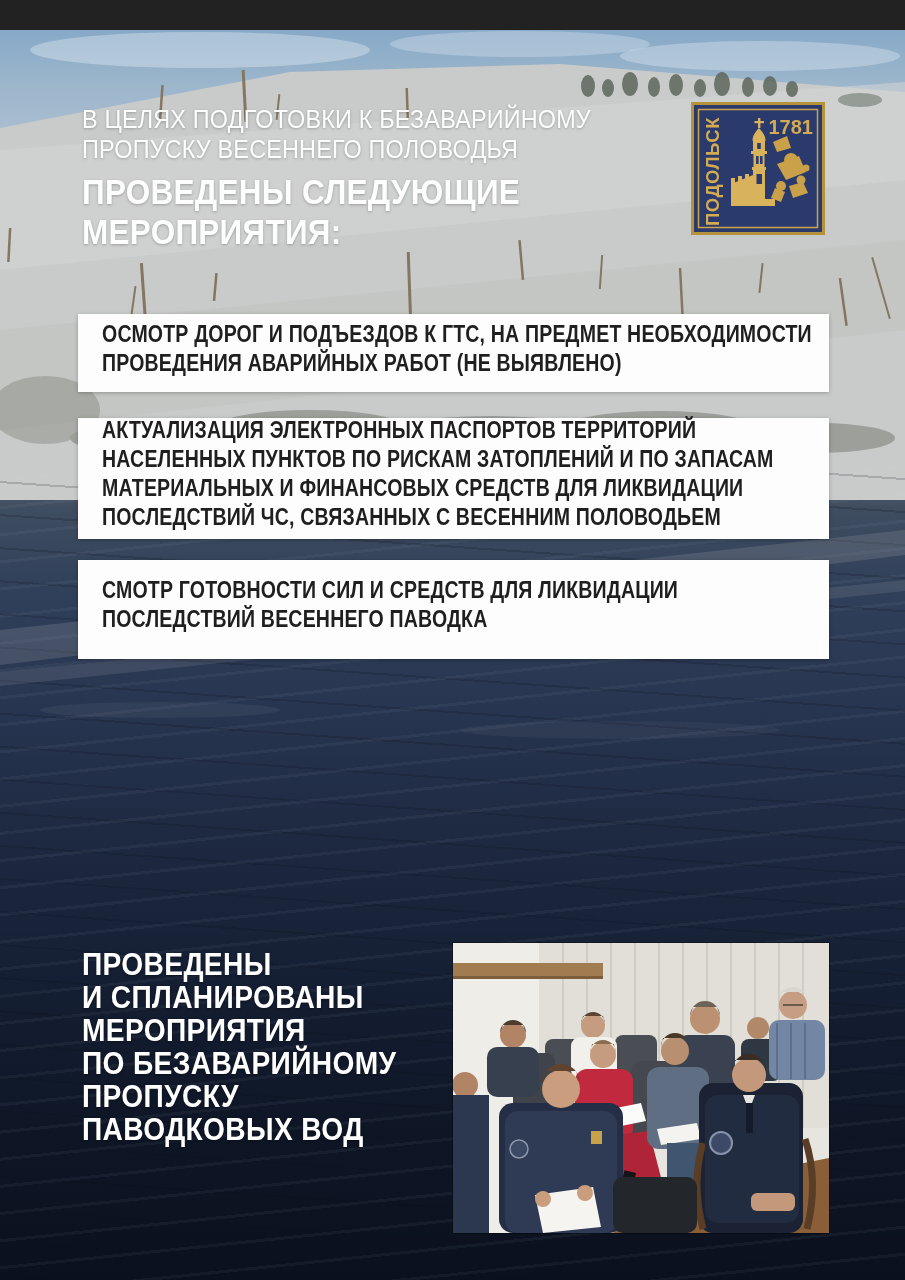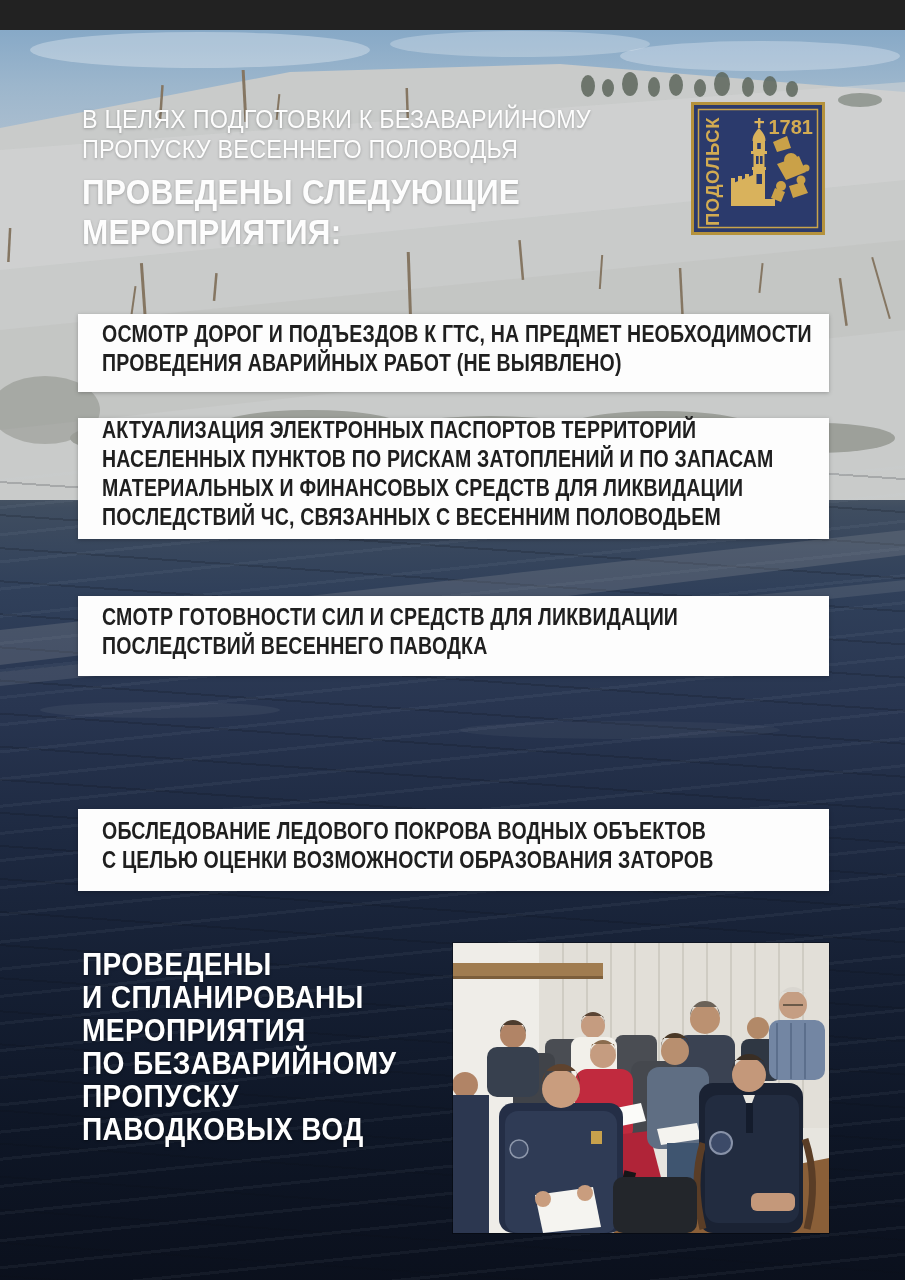--- a/index.html
+++ b/index.html
@@ -164,34 +164,28 @@
 
   <div class="measure-box" style="top:388px;height:121px">
     <div class="box-text">
       <div>АКТУАЛИЗАЦИЯ ЭЛЕКТРОННЫХ ПАСПОРТОВ ТЕРРИТОРИЙ</div>
       <div>НАСЕЛЕННЫХ ПУНКТОВ ПО РИСКАМ ЗАТОПЛЕНИЙ И ПО ЗАПАСАМ</div>
       <div>МАТЕРИАЛЬНЫХ И ФИНАНСОВЫХ СРЕДСТВ ДЛЯ ЛИКВИДАЦИИ</div>
       <div>ПОСЛЕДСТВИЙ ЧС, СВЯЗАННЫХ С ВЕСЕННИМ ПОЛОВОДЬЕМ</div>
     </div>
   </div>
 
-  <div class="measure-box" style="top:566px;height:80px">
+  <div class="measure-box" style="top:530px;height:99px">
     <div class="box-text">
       <div>СМОТР ГОТОВНОСТИ СИЛ И СРЕДСТВ ДЛЯ ЛИКВИДАЦИИ</div>
       <div>ПОСЛЕДСТВИЙ ВЕСЕННЕГО ПАВОДКА</div>
     </div>
   </div>
 
 
-  <div class="measure-box" style="top:779px;height:82px">
-    <div class="box-text">
-      <div>ОБСЛЕДОВАНИЕ ЛЕДОВОГО ПОКРОВА ВОДНЫХ ОБЪЕКТОВ</div>
-      <div>С ЦЕЛЬЮ ОЦЕНКИ ВОЗМОЖНОСТИ ОБРАЗОВАНИЯ ЗАТОРОВ</div>
-    </div>
-  </div>
 
   <div class="footer-title">
     <div>ПРОВЕДЕНЫ</div>
     <div>И СПЛАНИРОВАНЫ</div>
     <div>МЕРОПРИЯТИЯ</div>
     <div>ПО БЕЗАВАРИЙНОМУ</div>
     <div>ПРОПУСКУ</div>
     <div>ПАВОДКОВЫХ ВОД</div>
   </div>
 

